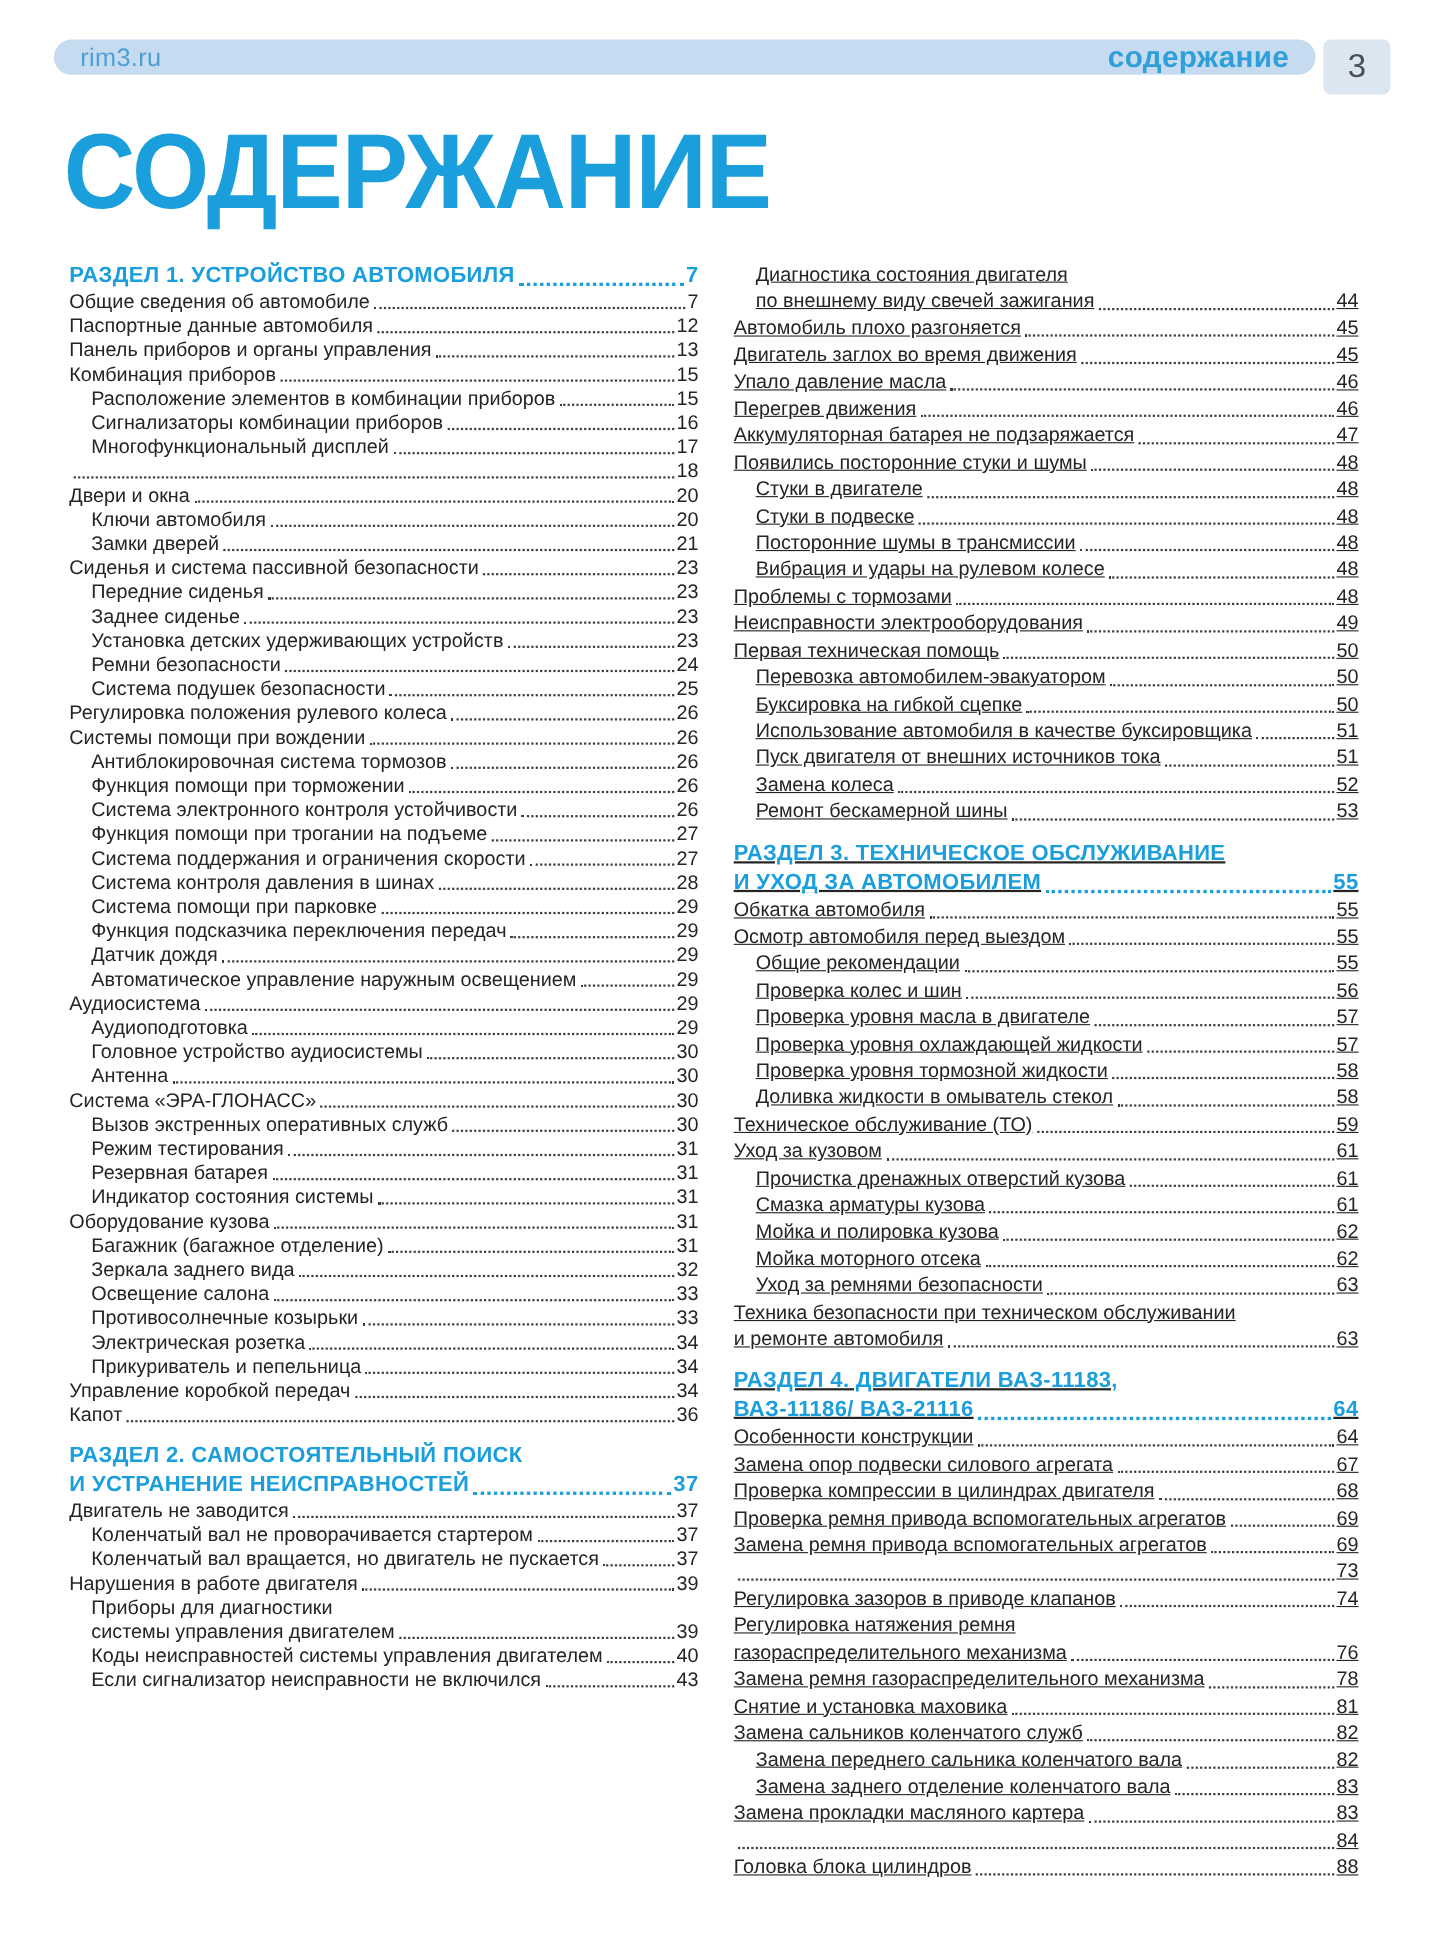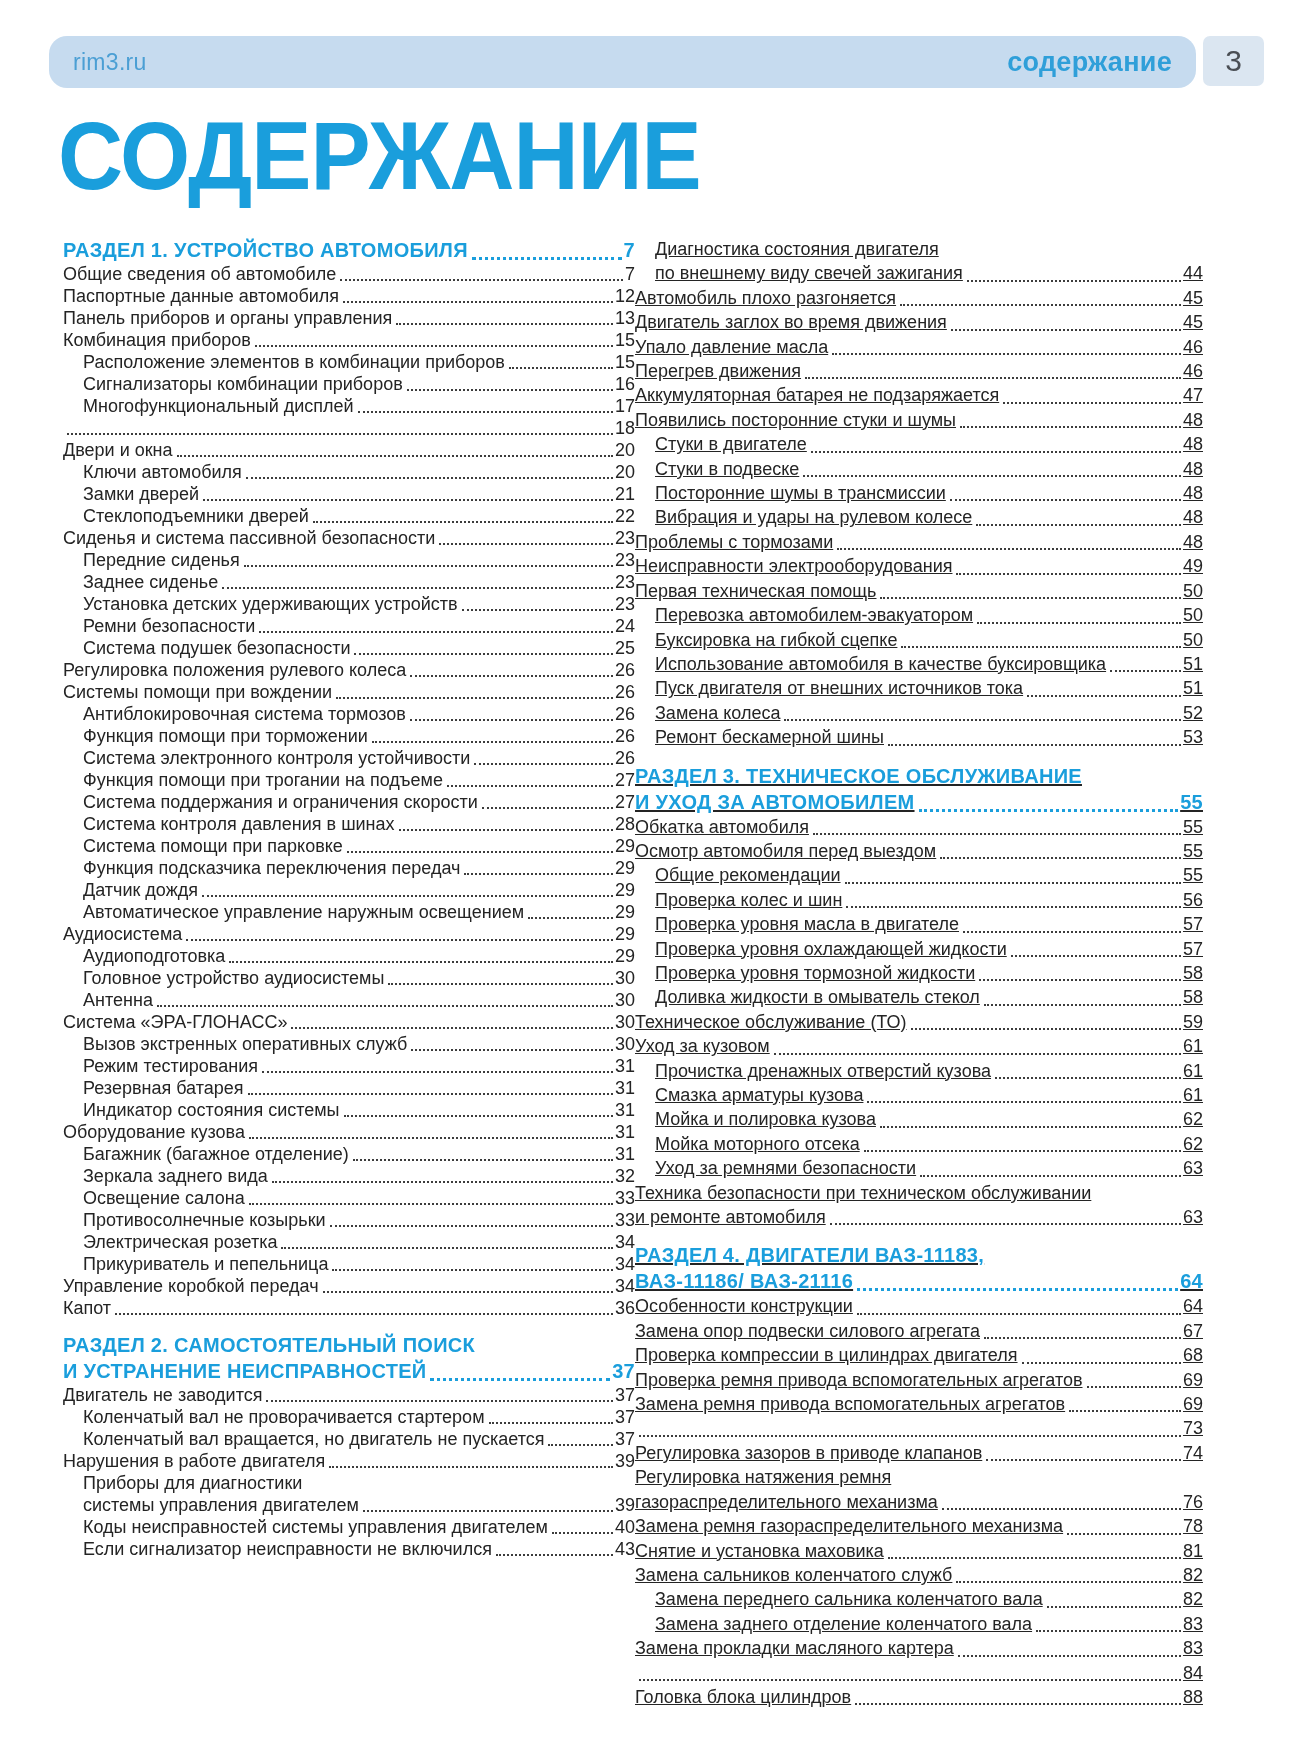--- a/index.html
+++ b/index.html
@@ -12,42 +12,42 @@
   *{margin:0;padding:0;box-sizing:border-box;}
   html,body{width:1300px;height:1764px;}
   body{
     position:relative;
     background:#ffffff;
     font-family:"Liberation Sans","DejaVu Sans",sans-serif;
     color:var(--ink);
     overflow:hidden;
   }
   .header-bar{
-    position:absolute;left:49px;top:36px;width:1147px;height:52px;
+    position:absolute;left:49px;top:36px;width:1147px;height:32px;
     background:var(--bar);border-radius:18px;
     display:flex;justify-content:space-between;align-items:center;
     padding:12px 24px;
   }
   .site{color:#4b9fd4;font-size:23px;letter-spacing:0.3px;}
   .header-label{color:#2f9fd9;font-size:27px;font-weight:bold;letter-spacing:0.3px;}
   .page-num-box{
     position:absolute;left:1203px;top:36px;width:61px;height:50px;
     background:var(--numbox);border-radius:7px;
     display:flex;align-items:center;justify-content:center;
     color:#4a4e54;font-size:30px;
   }
   .page-title{
     position:absolute;left:58px;top:100px;
     font-size:97px;font-weight:bold;color:var(--accent);
     letter-spacing:-1px;transform:scaleX(0.93);transform-origin:left top;
     white-space:nowrap;
   }
   .columns{
     position:absolute;left:63px;top:237px;
-    display:flex;
+    display:flex;gap:32px;
   }
   .col{display:flex;flex-direction:column;}
   .col-left{width:572px;}
   .col-right{width:568px;text-decoration:underline;}
   .row{
     display:flex;align-items:flex-end;
     font-size:18px;color:var(--ink);
   }
   .col-left .row{line-height:22px;}
   .col-right .row{line-height:24.4px;}
@@ -133,25 +133,20 @@
       <div class="row i1">
         <span class="txt">Ключи автомобиля</span>
         <span class="dots"></span>
         <span class="num">20</span>
       </div>
       <div class="row i1">
         <span class="txt">Замки дверей</span>
         <span class="dots"></span>
         <span class="num">21</span>
       </div>
-      <div class="row i1">
-        <span class="txt">Стеклоподъемники дверей</span>
-        <span class="dots"></span>
-        <span class="num">22</span>
-      </div>
       <div class="row">
         <span class="txt">Сиденья и система пассивной безопасности</span>
         <span class="dots"></span>
         <span class="num">23</span>
       </div>
       <div class="row i1">
         <span class="txt">Передние сиденья</span>
         <span class="dots"></span>
         <span class="num">23</span>
       </div>

